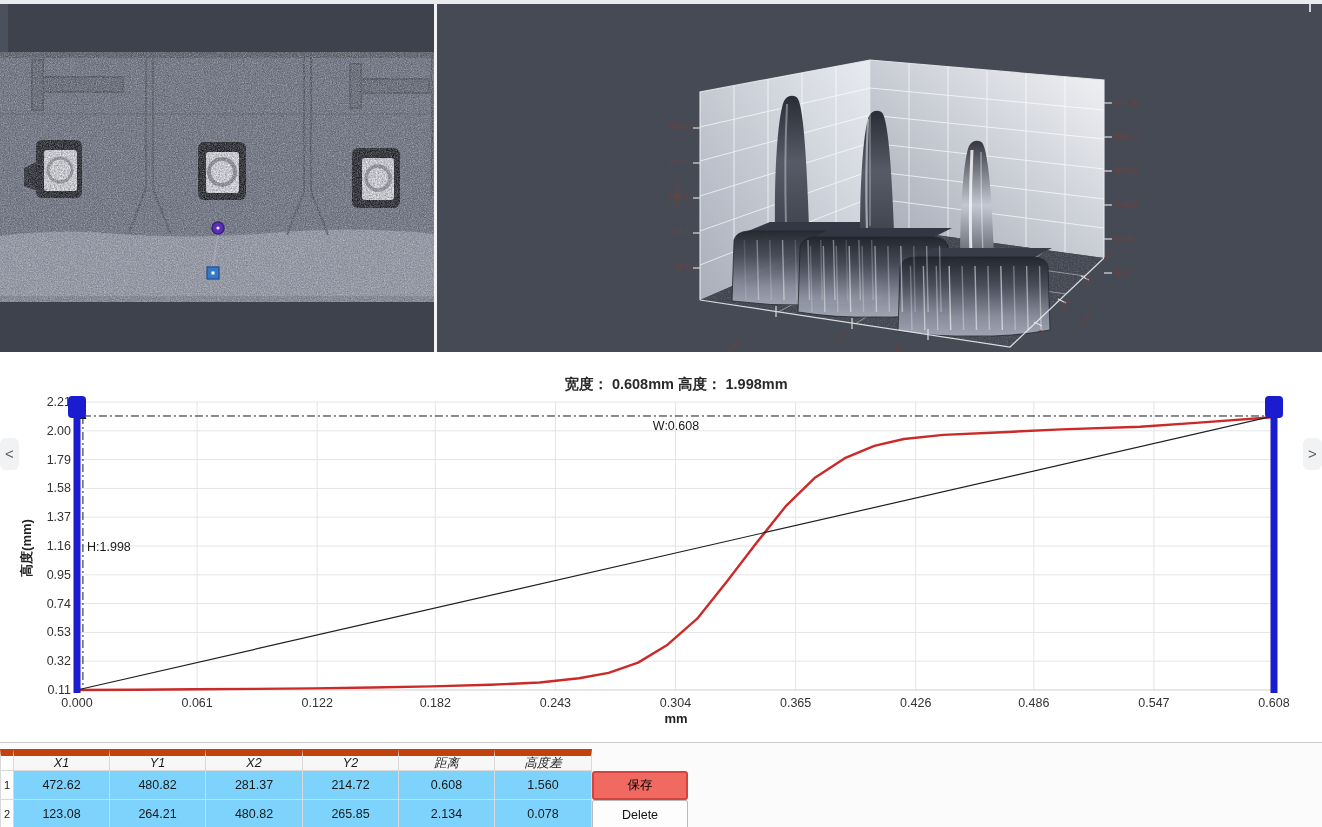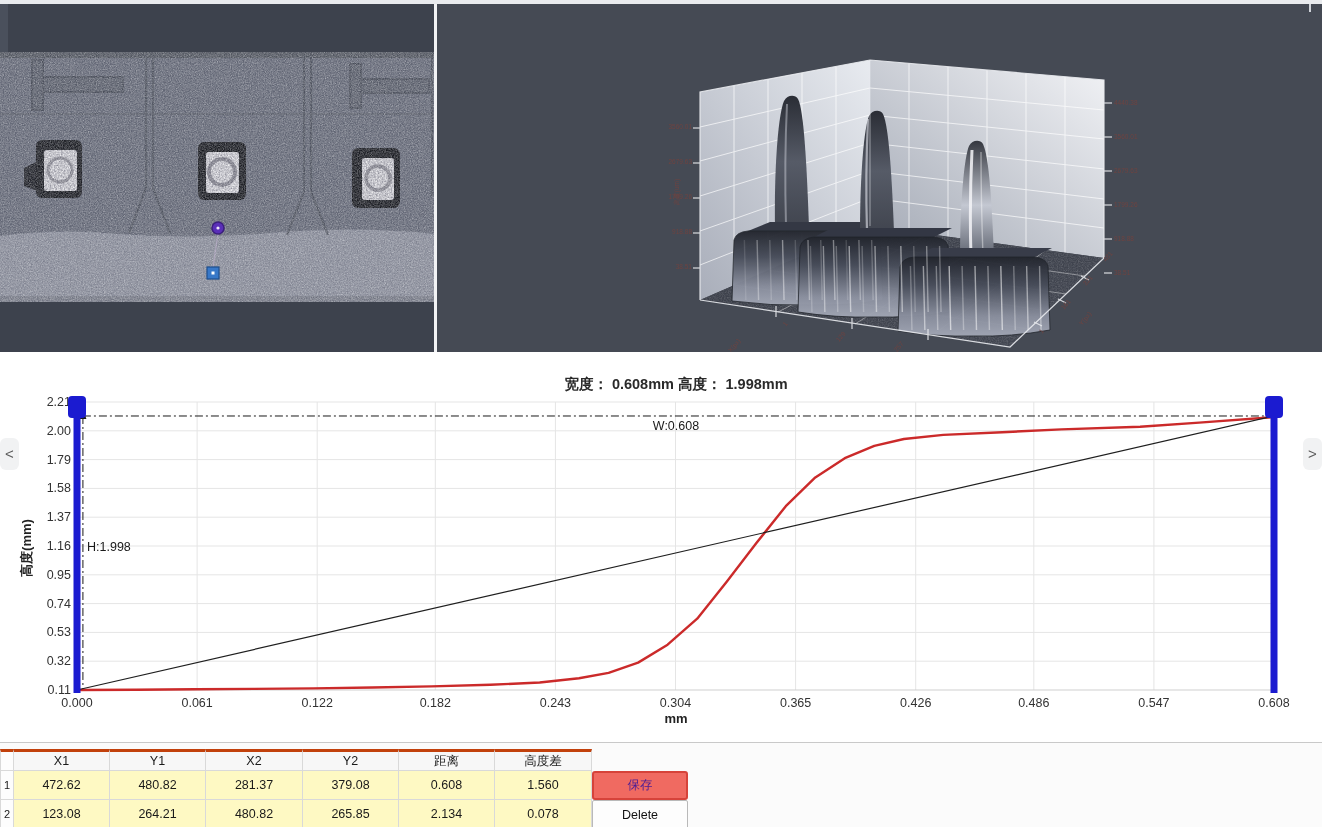--- a/index.html
+++ b/index.html
@@ -19,26 +19,26 @@
     position:absolute;top:86px;width:19px;height:32px;background:#f1f2f3;border-radius:6px;
     color:#5a5a5a;font-size:15px;line-height:32px;text-align:center;cursor:pointer;z-index:6;
   }
   .nav-btn.prev{left:0;}
   .nav-btn.next{right:0;}
   .bottom-row{position:absolute;left:0;top:742px;width:1322px;height:85px;background:#fbfbfb;border-top:1px solid #c9c9c9;}
   .meas-table{position:absolute;left:0;top:6px;display:grid;
     grid-template-columns:14px 96px 96px 97px 96px 96px 97px 96px;
     grid-template-rows:22px 29px 29px;}
   .cell{border-right:1px solid #d9d9d9;border-bottom:1px solid #d9d9d9;
-    display:flex;align-items:center;justify-content:center;font-size:12.5px;color:#1a1a1a;background:#fef9c3;}
-  .cell.hdr{background:#f7f7f7;border-top:3px solid #c2410c;}
+    display:flex;align-items:center;justify-content:center;font-size:12.5px;color:#1a1a1a;background:#7dd3fc;}
+  .cell.hdr{background:#f7f7f7;border-top:7px solid #c2410c;font-style:italic;}
   .cell.numc{font-size:11px;background:#fdfdfd;border-left:1px solid #d9d9d9;}
   .cell.actioncell{background:transparent;border:none;padding:0;}
   .btn{width:100%;height:100%;font-family:"Liberation Sans",sans-serif;font-size:12.5px;cursor:pointer;}
-  .btn.save{background:#f06a61;border:2px solid #d6433a;border-radius:3px;color:#4c1d95;}
+  .btn.save{background:#f06a61;border:2px solid #d6433a;border-radius:3px;color:#000000;}
   .btn.delete{background:#fdfdfd;border:1px solid #b9b9b9;border-radius:2px;color:#111;}
   svg text{font-family:"Liberation Sans",sans-serif;}
 </style>
 </head>
 <body>
 
 <div class="top-row">
 
   <div class="camera-panel">
     <svg width="436" height="352" viewBox="0 0 436 352">
@@ -390,21 +390,21 @@
       <div class="cell hdr">Y1</div>
       <div class="cell hdr">X2</div>
       <div class="cell hdr">Y2</div>
       <div class="cell hdr">距离</div>
       <div class="cell hdr">高度差</div>
       <div class="cell actioncell"></div>
       <div class="cell numc">1</div>
       <div class="cell ">472.62</div>
       <div class="cell ">480.82</div>
       <div class="cell ">281.37</div>
-      <div class="cell ">379.08</div>
+      <div class="cell ">214.72</div>
       <div class="cell ">0.608</div>
       <div class="cell ">1.560</div>
       <div class="cell actioncell">
         <button class="btn save">保存</button>
       </div>
       <div class="cell numc">2</div>
       <div class="cell ">123.08</div>
       <div class="cell ">264.21</div>
       <div class="cell ">480.82</div>
       <div class="cell ">265.85</div>

